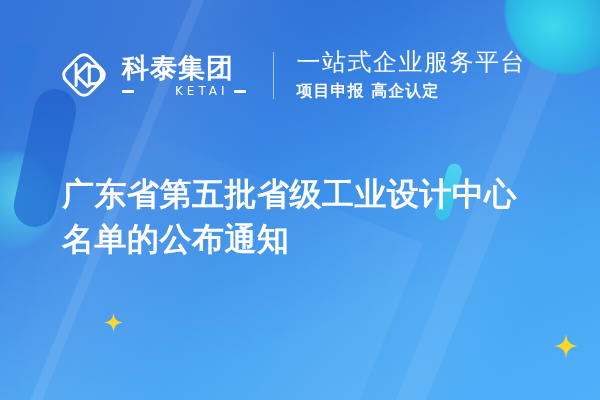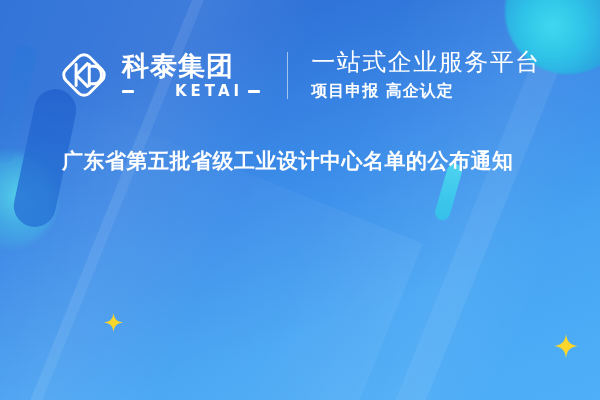--- a/index.html
+++ b/index.html
@@ -183,22 +183,22 @@
   }
   .logo-dash {
     display: block;
     width: 12px;
     height: 3px;
     background: #ffffff;
     border-radius: 1px;
   }
   .logo-en {
     color: #ffffff;
-    font-size: 15px;
-    font-weight: 700;
+    font-size: 12px;
+    font-weight: 400;
     letter-spacing: 4px;
     line-height: 1;
     white-space: nowrap;
     margin-left: 36px;
   }
 
   .divider {
     width: 1px;
     height: 47px;
     background: rgba(255,255,255,0.55);
@@ -226,24 +226,24 @@
     letter-spacing: 1px;
     line-height: 1.3;
     margin-top: 4px;
     white-space: nowrap;
   }
 
   
   .title {
     position: absolute;
     left: 62px;
-    top: 147px;
+    top: 172px;
     width: 486px;
     color: #ffffff;
-    font-size: 21px;
+    font-size: 32px;
     font-weight: 700;
     line-height: 1.42;
     letter-spacing: 0.5px;
   }
 </style>
 </head>
 <body>
 
 <div id="banner">
 

